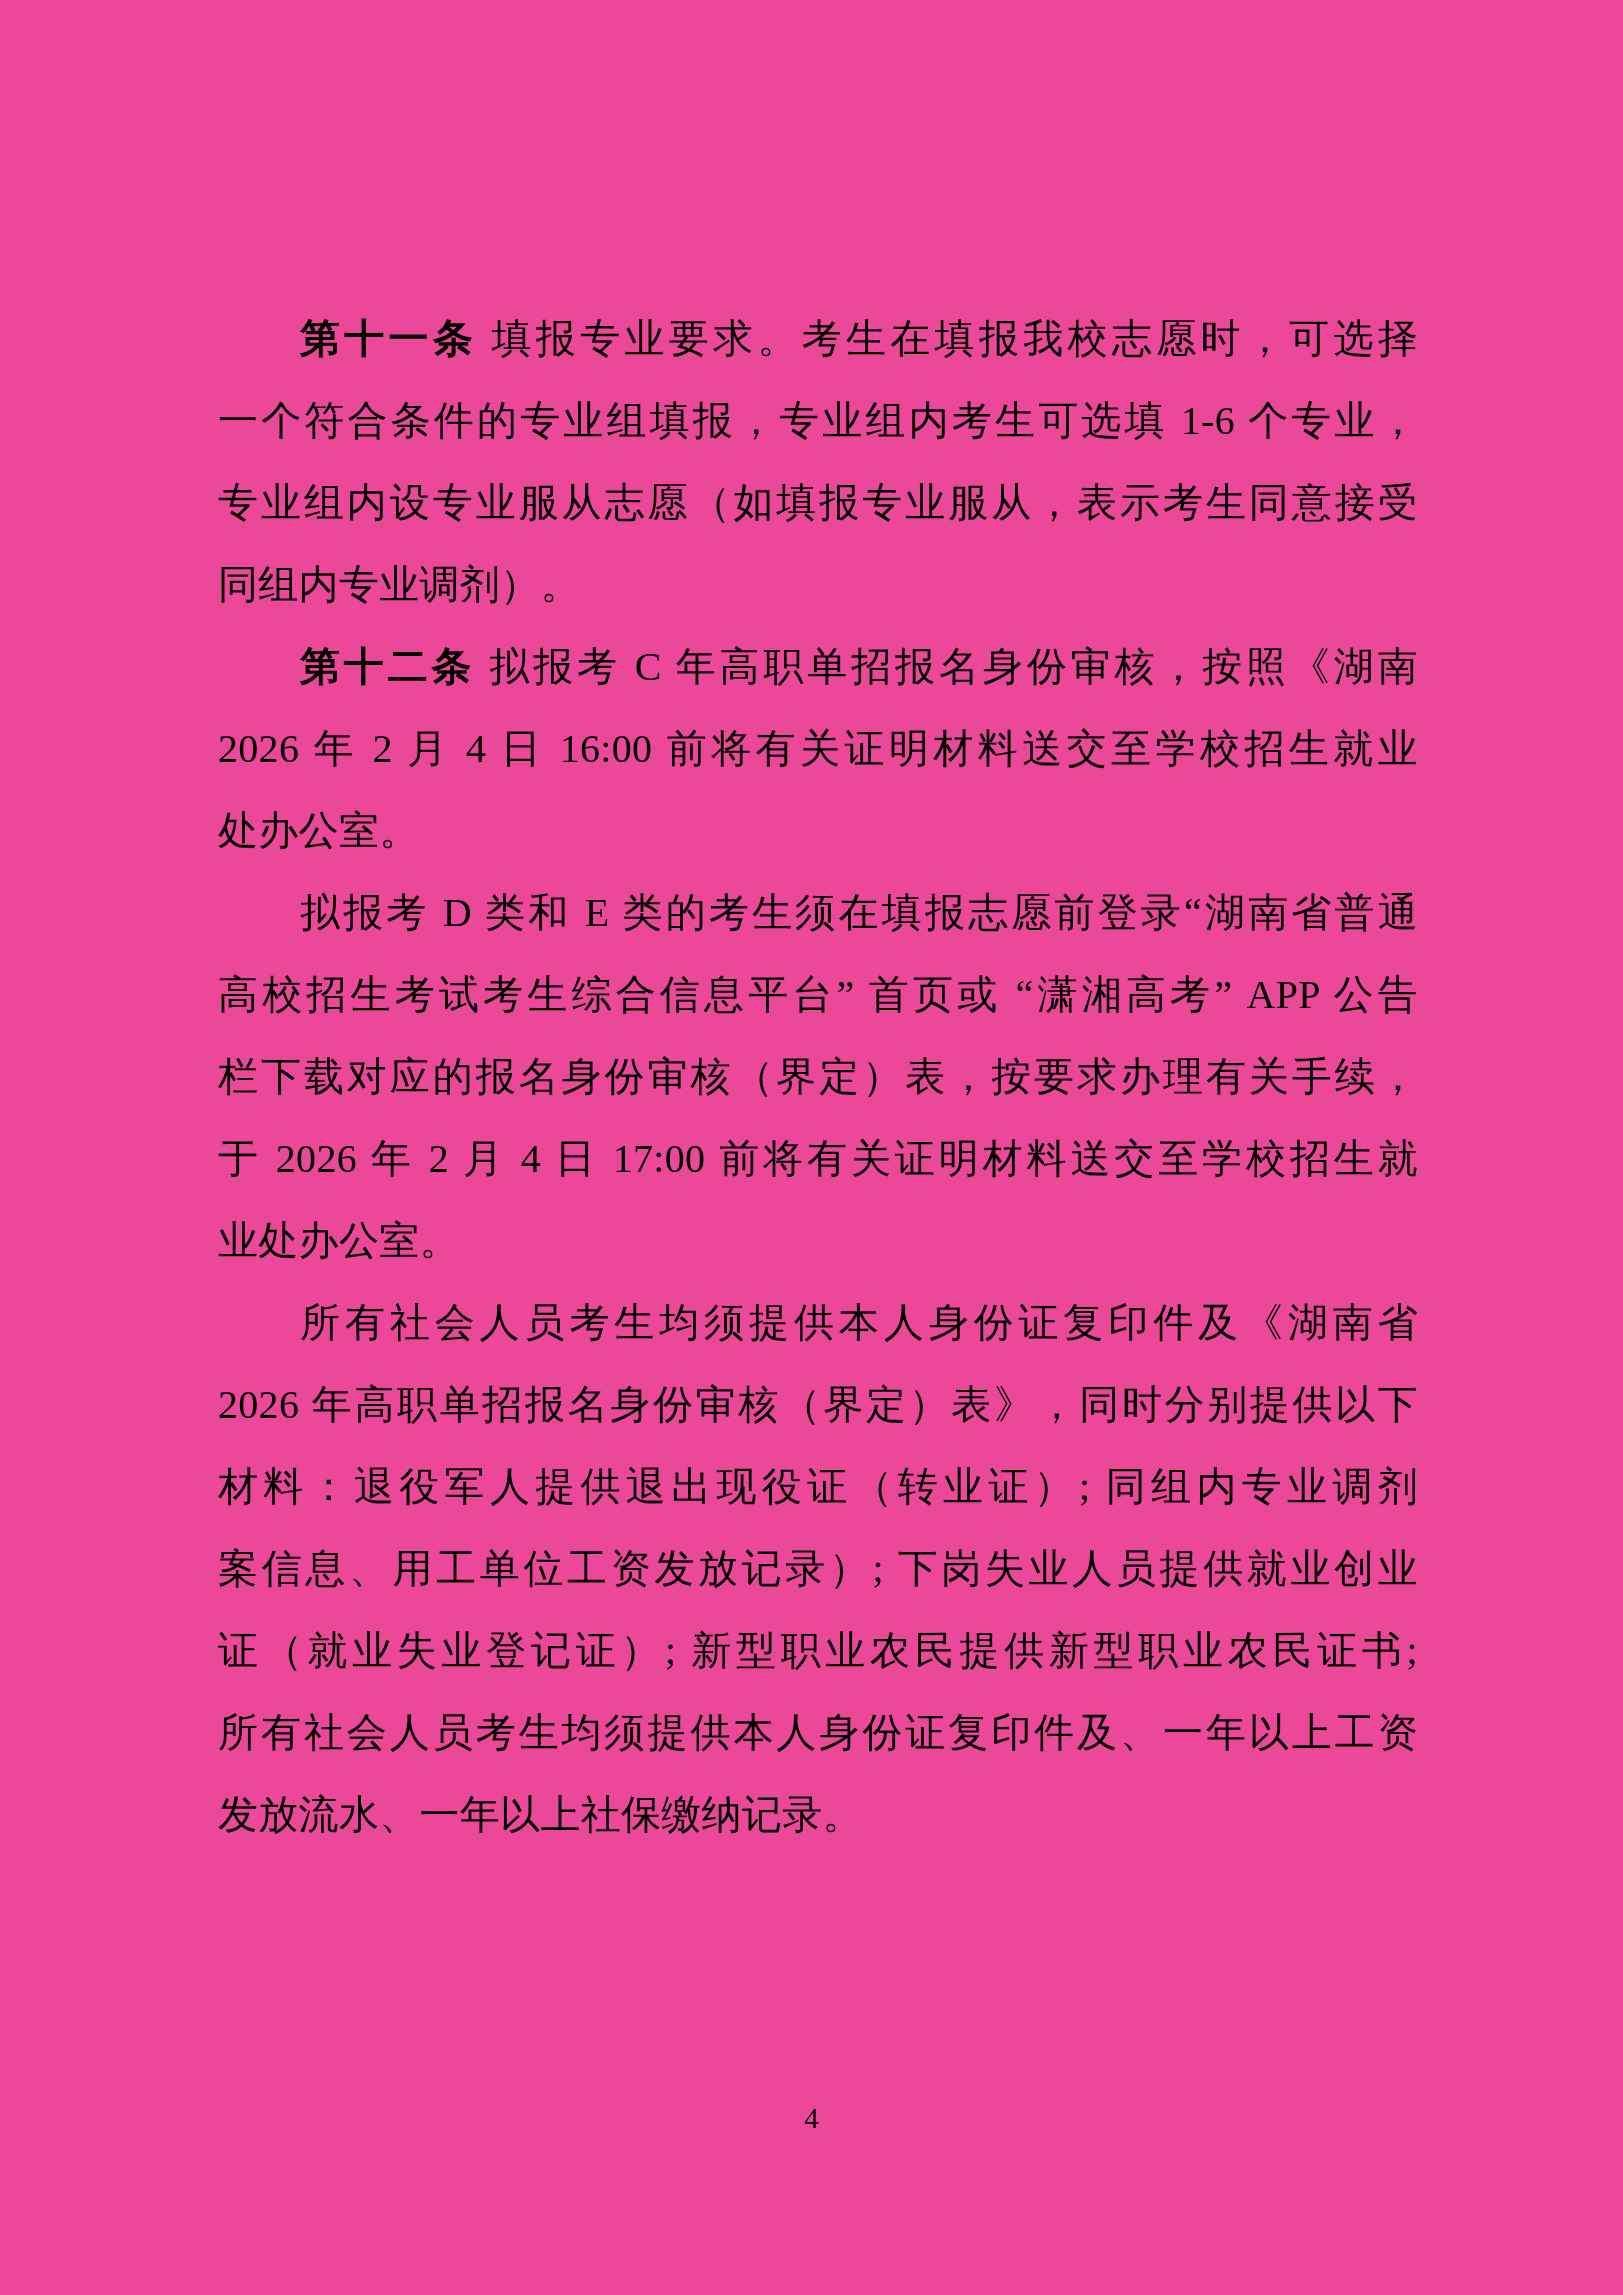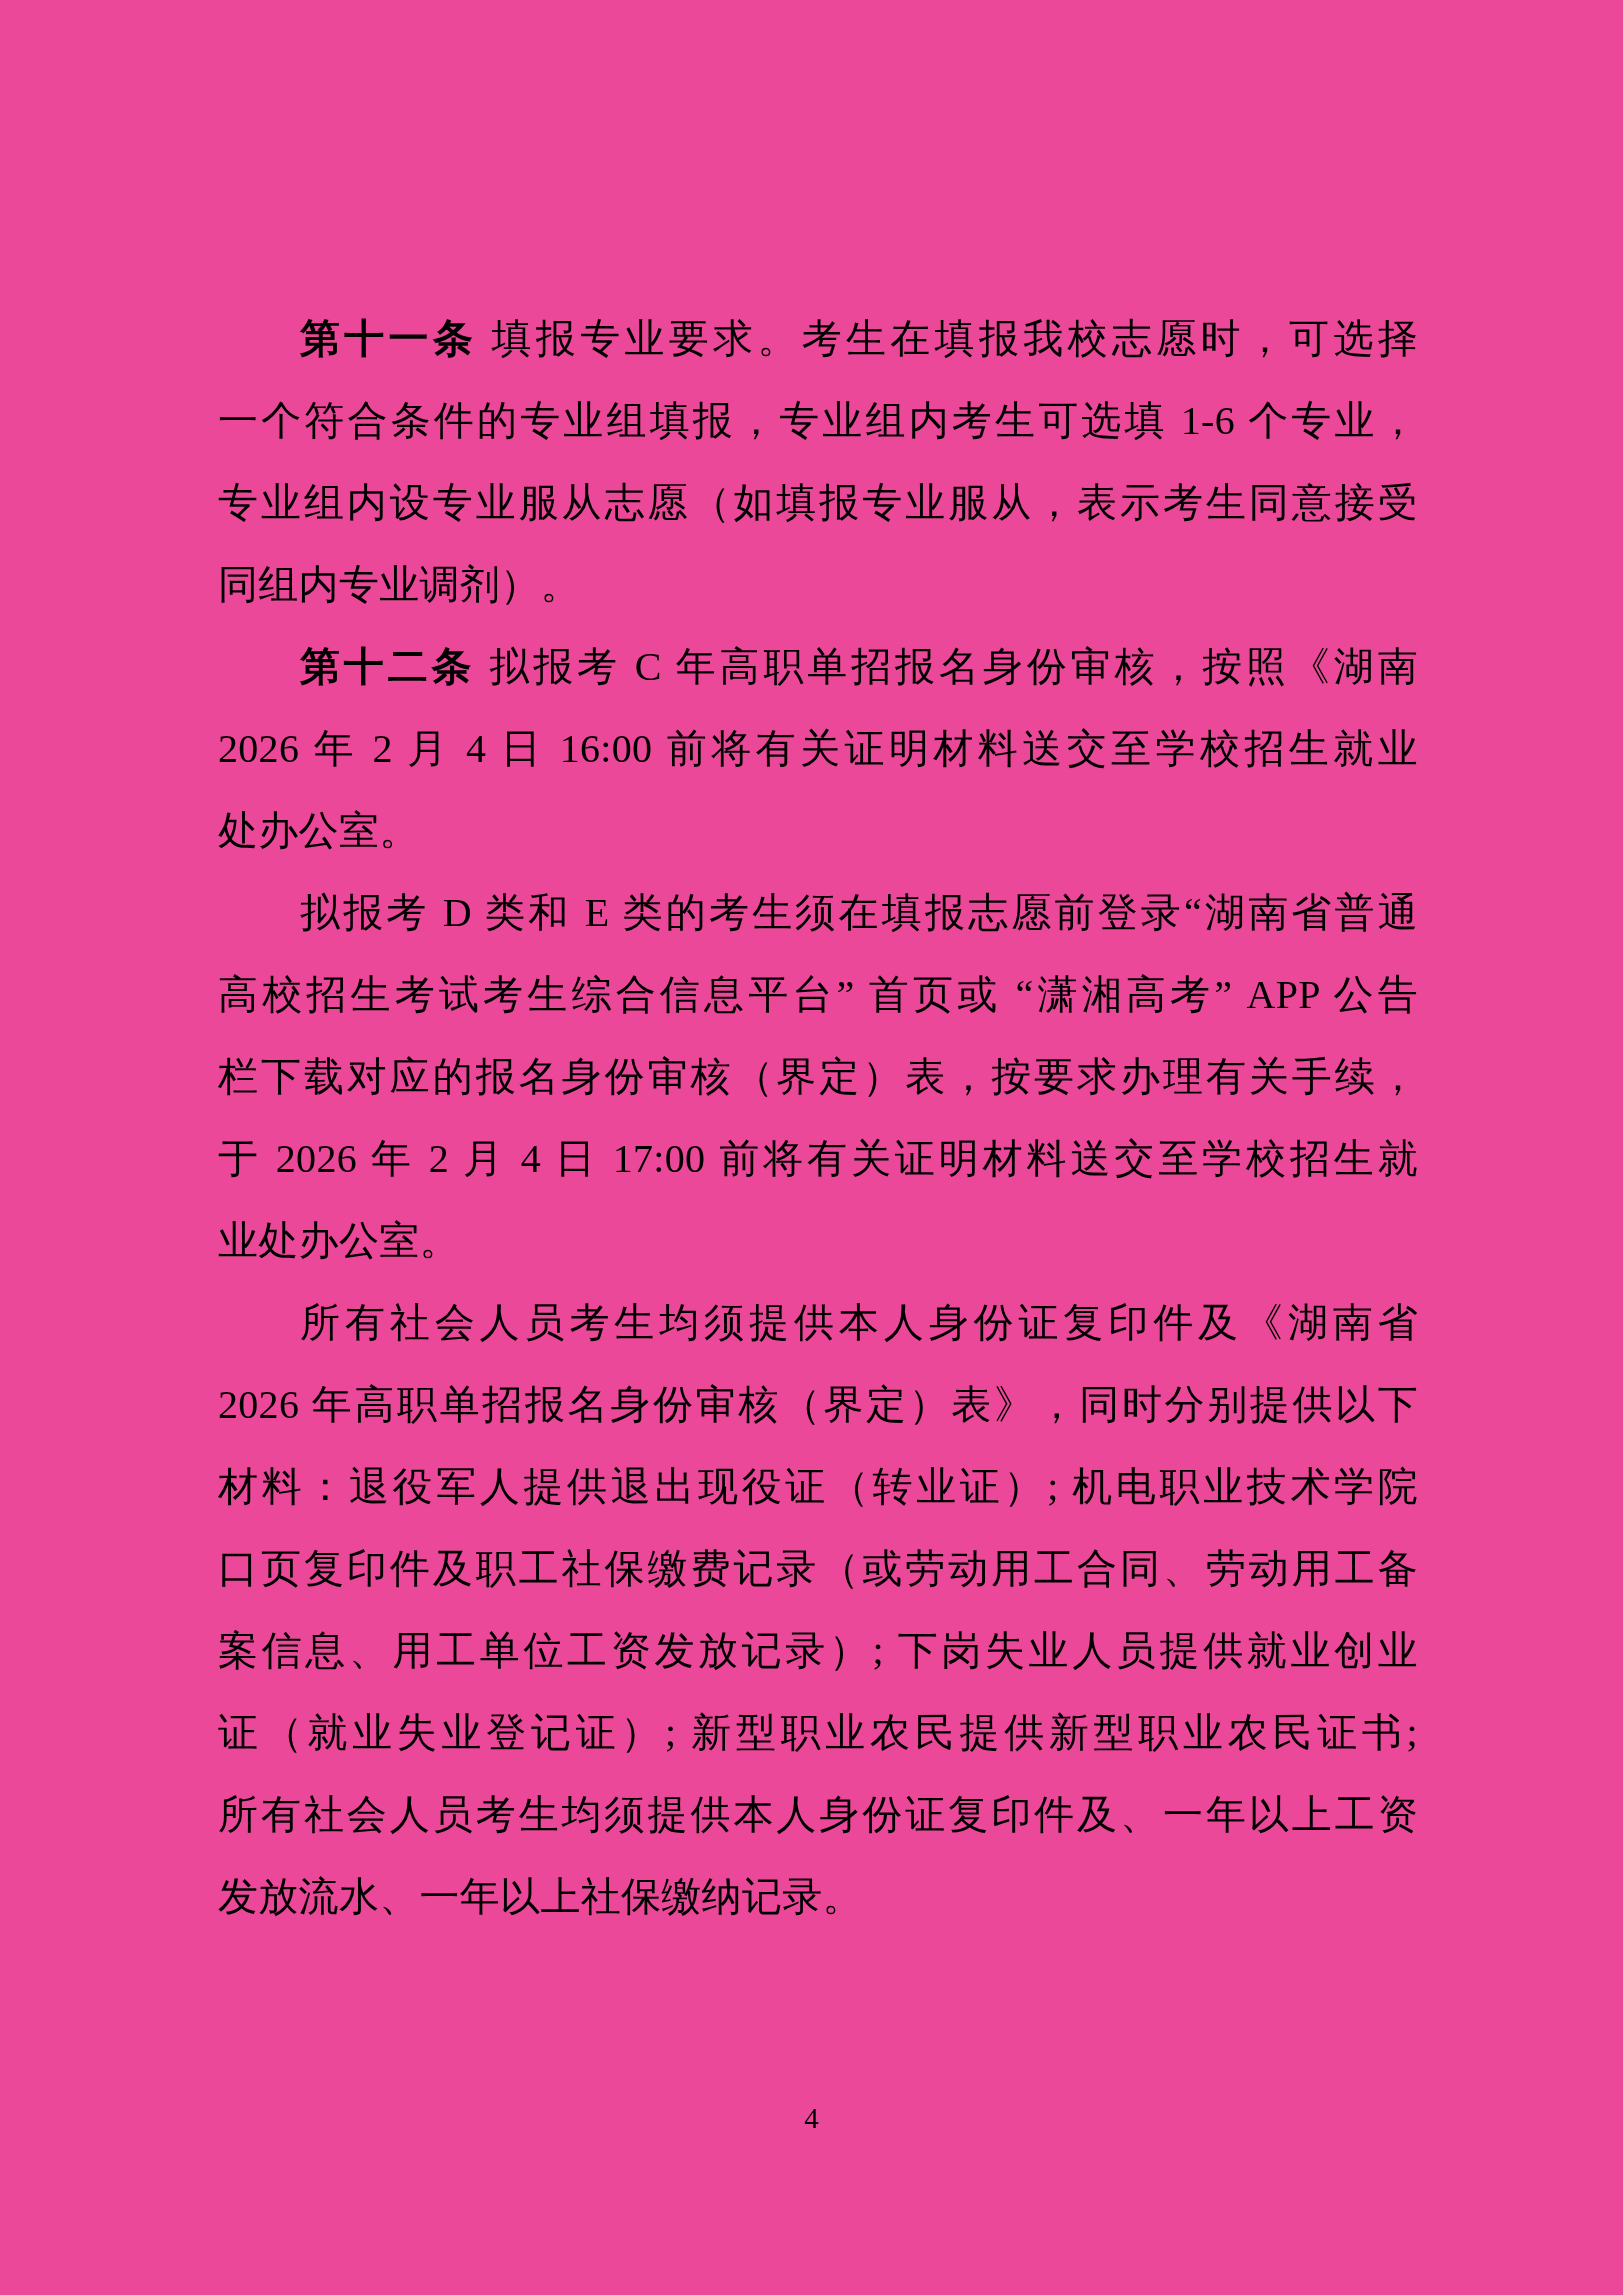--- a/index.html
+++ b/index.html
@@ -64,22 +64,21 @@
       <div class="text-line indent"><span class="seg-bold">第十二条</span><span> 拟报考 C 年高职单招报名身份审核，按照《湖南</span></div>
       <div class="text-line"><span>2026 年 2 月 4 日 16:00 前将有关证明材料送交至学校招生就业</span></div>
       <div class="text-line para-end"><span>处办公室。</span></div>
       <div class="text-line indent"><span>拟报考 D 类和 E 类的考生须在填报志愿前登录“湖南省普通</span></div>
       <div class="text-line"><span>高校招生考试考生综合信息平台” 首页或 “潇湘高考” APP 公告</span></div>
       <div class="text-line"><span>栏下载对应的报名身份审核（界定）表，按要求办理有关手续，</span></div>
       <div class="text-line"><span>于 2026 年 2 月 4 日 17:00 前将有关证明材料送交至学校招生就</span></div>
       <div class="text-line para-end"><span>业处办公室。</span></div>
       <div class="text-line indent"><span>所有社会人员考生均须提供本人身份证复印件及《湖南省</span></div>
       <div class="text-line"><span>2026 年高职单招报名身份审核（界定）表》，同时分别提供以下</span></div>
-      <div class="text-line"><span>材料：退役军人提供退出现役证（转业证）; 机电职业技术学院</span></div>
-      <div class="text-line"><span>口页复印件及职工社保缴费记录（或劳动用工合同、劳动用工备</span></div>
+      <div class="text-line"><span>材料：退役军人提供退出现役证（转业证）; 同组内专业调剂</span></div>
       <div class="text-line"><span>案信息、用工单位工资发放记录）; 下岗失业人员提供就业创业</span></div>
       <div class="text-line"><span>证（就业失业登记证）; 新型职业农民提供新型职业农民证书;</span></div>
       <div class="text-line"><span>所有社会人员考生均须提供本人身份证复印件及、一年以上工资</span></div>
       <div class="text-line para-end"><span>发放流水、一年以上社保缴纳记录。</span></div>
     </div>
   <div class="page-number">4</div>
 </div>
 
 
 </body></html>

